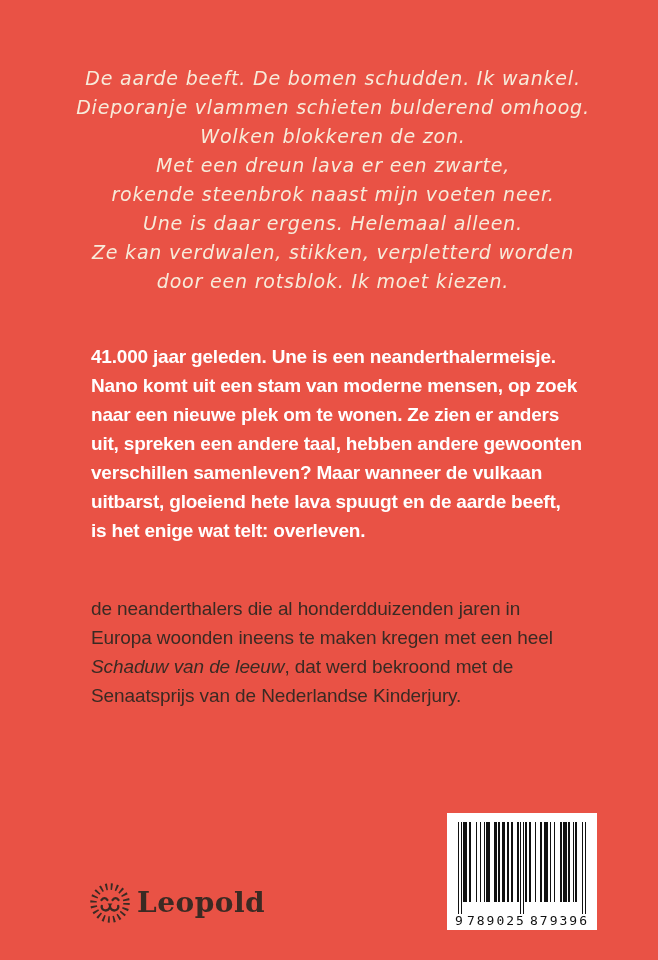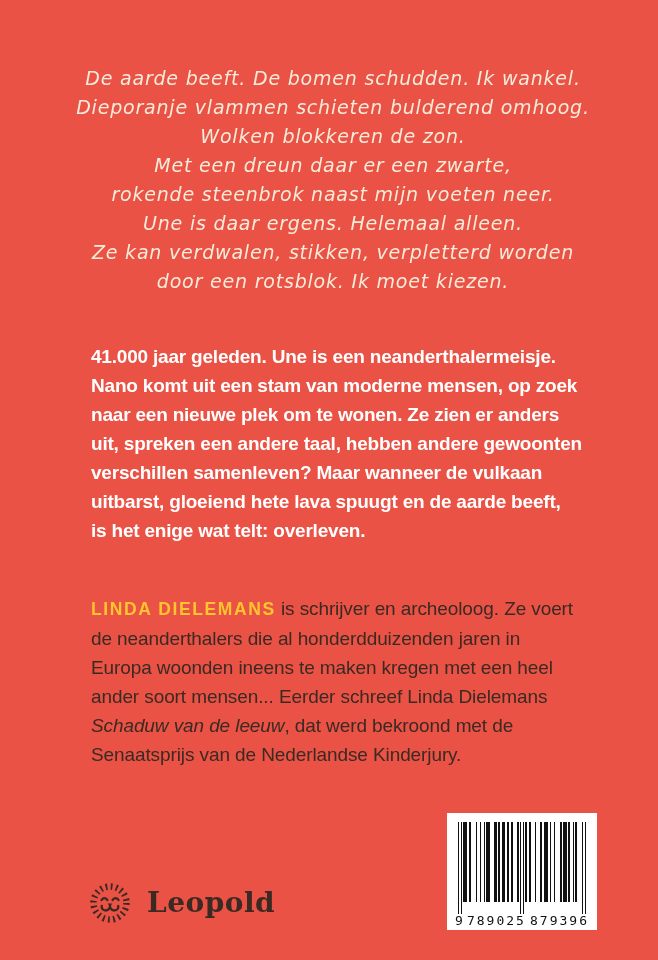--- a/index.html
+++ b/index.html
@@ -48,21 +48,21 @@
     color: #FFC42E;
     font-weight: bold;
     font-size: 17.5px;
     letter-spacing: 1.6px;
   }
   .book-title { font-style: italic; }
 
   
   .publisher {
     position: absolute; left: 86px; top: 879px;
-    display: flex; align-items: center; gap: 13px;
+    display: flex; align-items: center; gap: 3px;
     color: #3A2A23;
   }
   .lion { width: 48px; height: 48px; display: block; }
   .publisher-name {
     font-family: "DejaVu Serif", serif;
     font-weight: bold;
     font-size: 28px;
     letter-spacing: 0.5px;
     padding-bottom: 2px;
   }
@@ -88,44 +88,40 @@
   }
   .barcode-digits .grp { letter-spacing: 2px; text-align: right; }
 </style>
 </head>
 <body>
 
 <div class="poem">
   <div>De aarde beeft. De bomen schudden. Ik wankel.</div>
   <div>Dieporanje vlammen schieten bulderend omhoog.</div>
   <div>Wolken blokkeren de zon.</div>
-  <div>Met een dreun daar er een zwarte,</div>
+  <div>Met een dreun lava er een zwarte,</div>
   <div>rokende steenbrok naast mijn voeten neer.</div>
   <div>Une is daar ergens. Helemaal alleen.</div>
   <div>Ze kan verdwalen, stikken, verpletterd worden</div>
   <div>door een rotsblok. Ik moet kiezen.</div>
 </div>
 
 <div class="blurb">
   <div>41.000 jaar geleden. Une is een neanderthalermeisje.</div>
   <div>Nano komt uit een stam van moderne mensen, op zoek</div>
   <div>naar een nieuwe plek om te wonen. Ze zien er anders</div>
   <div>uit, spreken een andere taal, hebben andere gewoonten</div>
   <div>verschillen samenleven? Maar wanneer de vulkaan</div>
   <div>uitbarst, gloeiend hete lava spuugt en de aarde beeft,</div>
   <div>is het enige wat telt: overleven.</div>
 </div>
 
 <div class="about">
-  <div>
-    <span class="author-name">LINDA DIELEMANS</span><span> is schrijver en archeoloog. Ze voert</span>
-  </div>
   <div>de neanderthalers die al honderdduizenden jaren in</div>
   <div>Europa woonden ineens te maken kregen met een heel</div>
-  <div>ander soort mensen... Eerder schreef Linda Dielemans</div>
   <div>
     <span class="book-title">Schaduw van de leeuw</span><span>, dat werd bekroond met de</span>
   </div>
   <div>Senaatsprijs van de Nederlandse Kinderjury.</div>
 </div>
 
 <div class="publisher">
   <svg class="lion" viewBox="-24 -24 48 48" aria-hidden="true">
 
     <circle r="16.5" fill="none" stroke="#3A2A23" stroke-width="6.5" stroke-dasharray="1.8 3.4"></circle>

